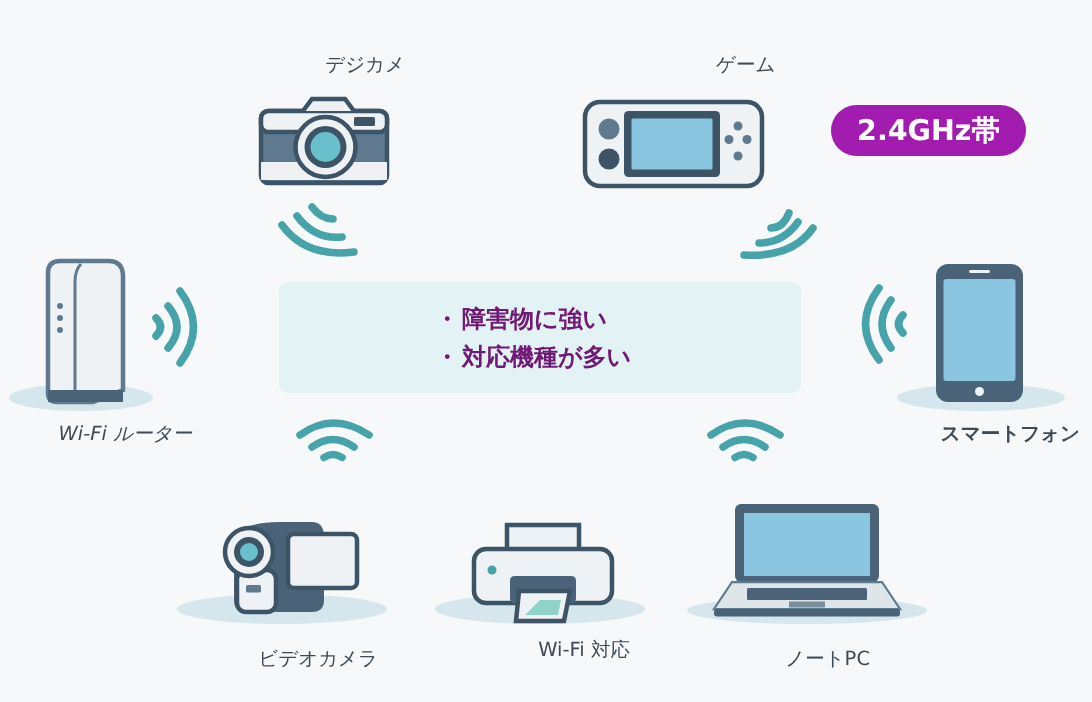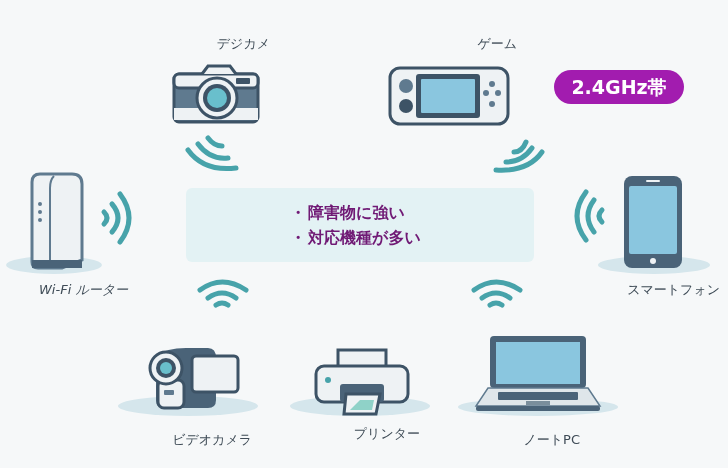--- a/index.html
+++ b/index.html
@@ -84,21 +84,21 @@
   <rect x="2" y="2" width="58" height="92" rx="8" fill="#4a6378"></rect>
   <rect x="7" y="12" width="48" height="68" rx="2" fill="#8ac6df"></rect>
   <rect x="24" y="6" width="14" height="2" rx="1" fill="#eef2f4"></rect>
   <circle cx="31" cy="87" r="3" fill="#eef2f4"></circle>
 </svg>
 <svg style="left:570px;top:188px" width="40" height="60" viewBox="0 0 40 60">
   <path d="M32 22 Q26 28 32 34" stroke="#47a3aa" stroke-width="5" fill="none" stroke-linecap="round"></path>
   <path d="M24 12 Q12 28 24 44" stroke="#47a3aa" stroke-width="5" fill="none" stroke-linecap="round"></path>
   <path d="M16 4 Q-2 28 16 52" stroke="#47a3aa" stroke-width="5" fill="none" stroke-linecap="round"></path>
 </svg>
-<div class="label" style="left:600px;top:282px;width:120px;">スマートフォン</div>
+<div class="label" style="left:600px;top:282px;width:120px;font-weight:bold;">スマートフォン</div>
 
 <svg style="left:194px;top:278px" width="60" height="30" viewBox="0 0 60 30">
   <path d="M6 12 Q28 -4 52 12" stroke="#47a3aa" stroke-width="5" fill="none" stroke-linecap="round"></path>
   <path d="M14 20 Q28 10 42 20" stroke="#47a3aa" stroke-width="5" fill="none" stroke-linecap="round"></path>
   <path d="M22 27 Q28 23 34 27" stroke="#47a3aa" stroke-width="5" fill="none" stroke-linecap="round"></path>
 </svg>
 <svg style="left:468px;top:278px" width="60" height="30" viewBox="0 0 60 30">
   <path d="M6 12 Q28 -4 52 12" stroke="#47a3aa" stroke-width="5" fill="none" stroke-linecap="round"></path>
   <path d="M14 20 Q28 10 42 20" stroke="#47a3aa" stroke-width="5" fill="none" stroke-linecap="round"></path>
   <path d="M22 27 Q28 23 34 27" stroke="#47a3aa" stroke-width="5" fill="none" stroke-linecap="round"></path>
@@ -119,21 +119,21 @@
 <div class="shadow" style="left:290px;top:396px;width:140px;height:20px;"></div>
 <svg style="left:314px;top:348px" width="96" height="70" viewBox="0 0 96 70">
   <rect x="24" y="2" width="48" height="20" fill="#eef2f4" stroke="#3d5366" stroke-width="3"></rect>
   <rect x="2" y="18" width="92" height="36" rx="8" fill="#eef2f4" stroke="#3d5366" stroke-width="3"></rect>
   <circle cx="14" cy="32" r="3" fill="#47a3aa"></circle>
   <rect x="26" y="36" width="44" height="18" rx="3" fill="#4a6378"></rect>
   <path d="M32 46 H66 L62 66 H30 Z" fill="#eef2f4" stroke="#3d5366" stroke-width="3"></path>
   <path d="M36 62 L46 52 H60 L58 62 Z" fill="#8fd2c8"></path>
 </svg>
 <div class="label" style="left:300px;top:426px;width:120px;">
-  <div>プリンター</div>
+  <div>Wi-Fi 対応</div>
 </div>
 
 <div class="shadow" style="left:458px;top:398px;width:160px;height:18px;"></div>
 <svg style="left:474px;top:334px" width="128" height="78" viewBox="0 0 128 78">
   <rect x="16" y="2" width="96" height="52" rx="4" fill="#4a6378"></rect>
   <rect x="22" y="8" width="84" height="42" fill="#8ac6df"></rect>
   <path d="M14 54 H114 L126 72 H2 Z" fill="#dfe6ea" stroke="#5f7a8f" stroke-width="1.5"></path>
   <rect x="24" y="58" width="80" height="8" rx="1" fill="#4a6378"></rect>
   <rect x="52" y="67" width="24" height="4" fill="#7a8e9c"></rect>
   <rect x="2" y="72" width="124" height="5" rx="2" fill="#4a6378"></rect>

